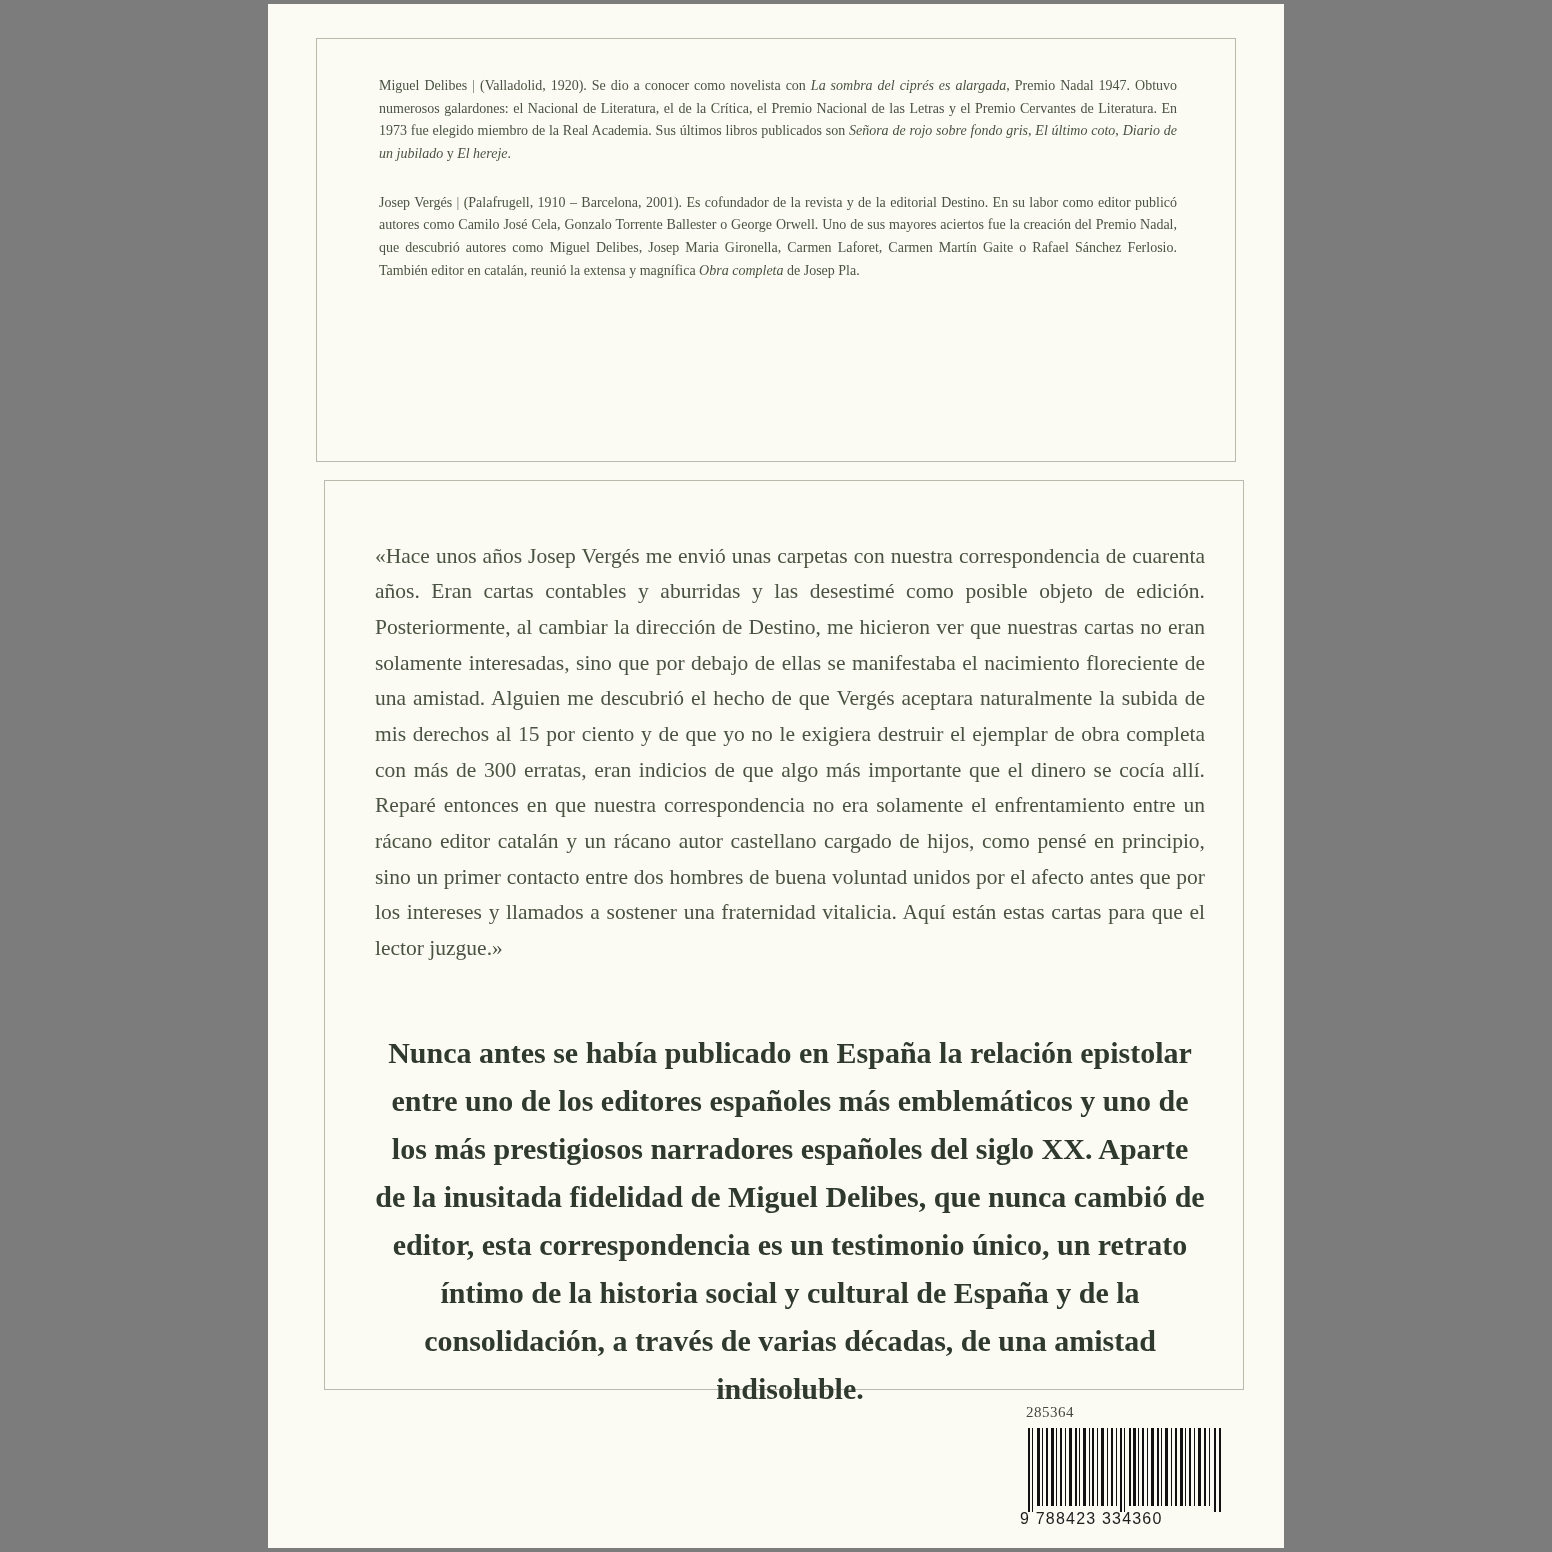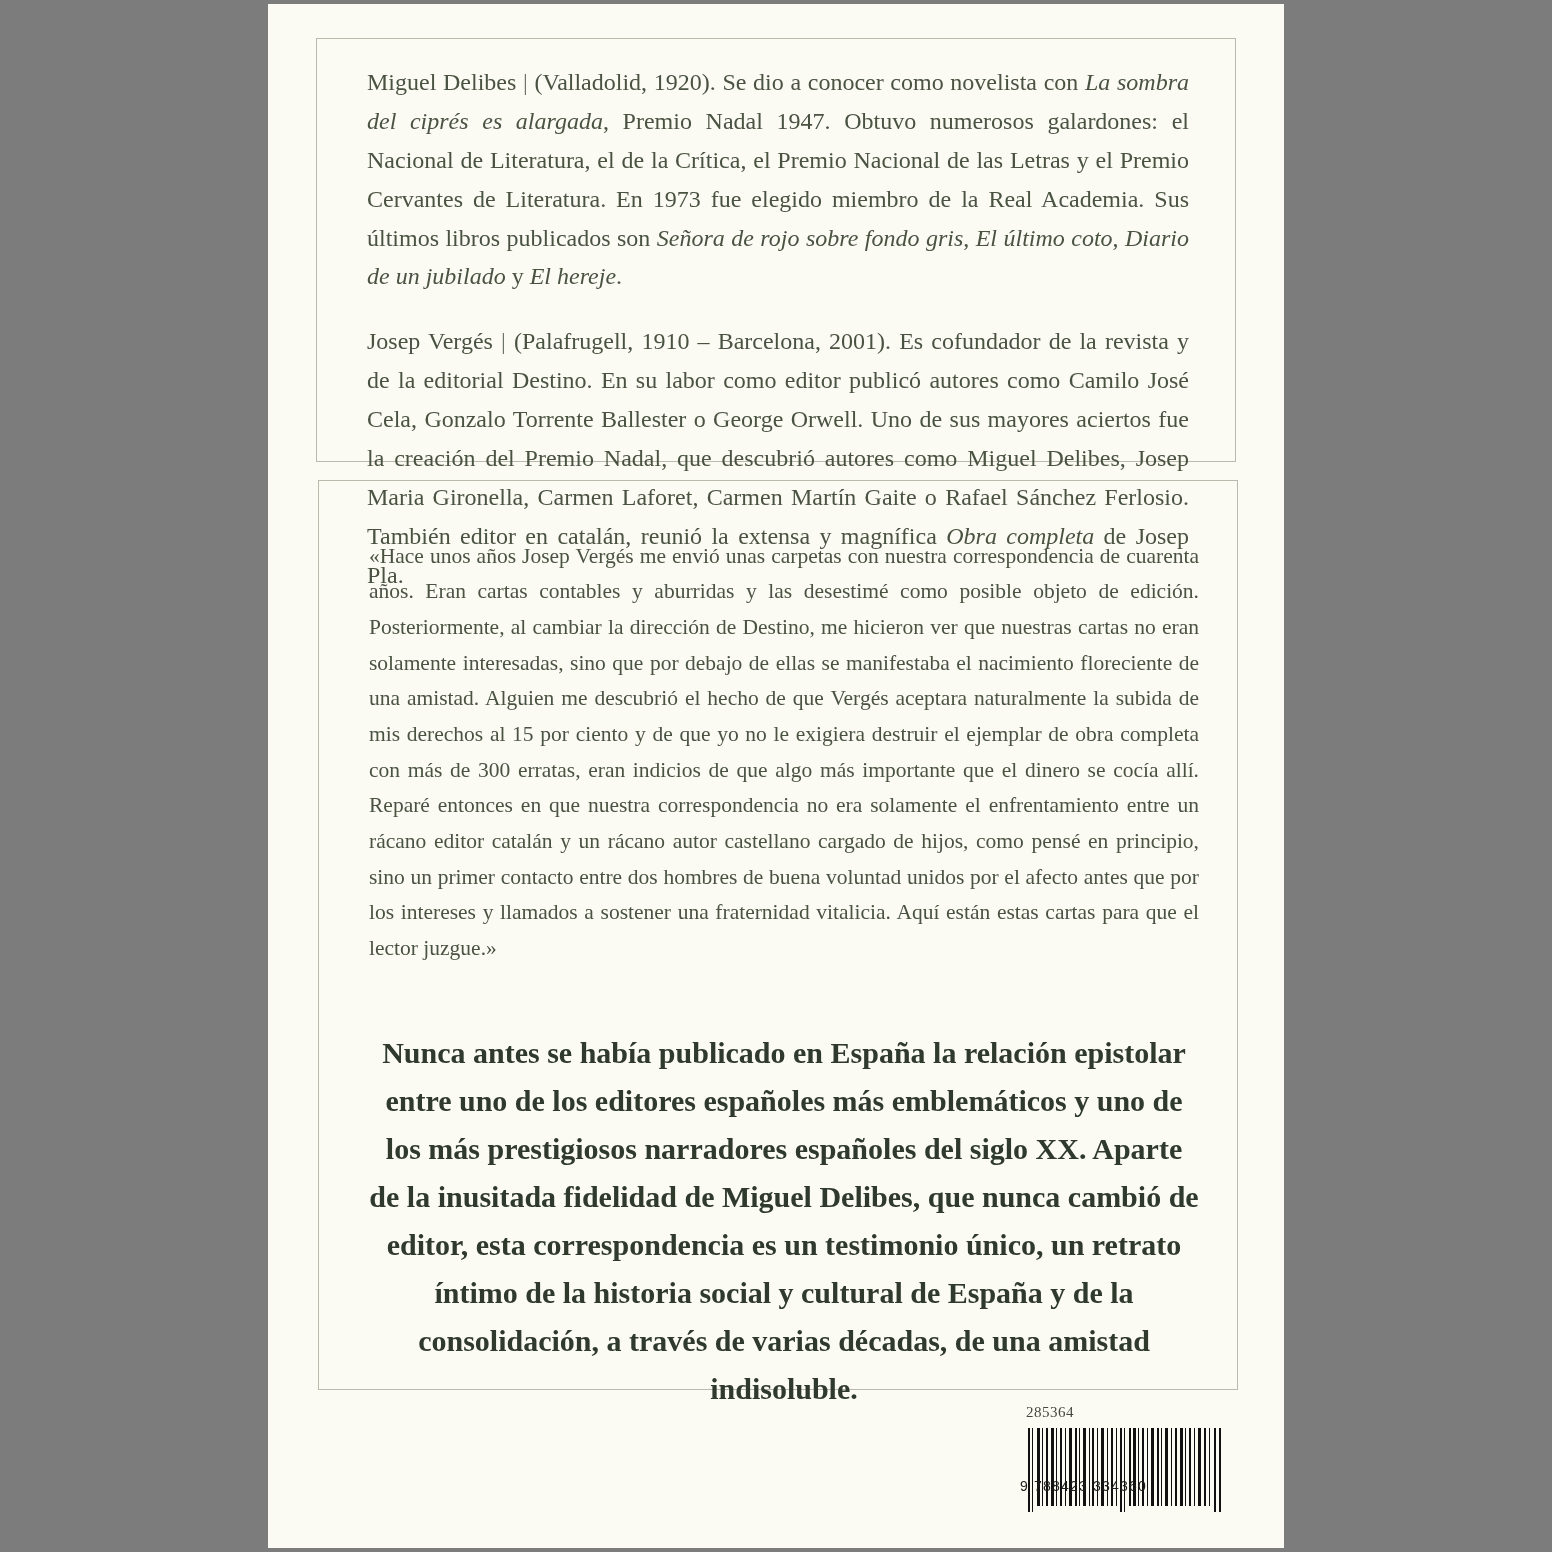--- a/index.html
+++ b/index.html
@@ -34,31 +34,31 @@
     border: 1px solid #b9b9ac;
     box-sizing: border-box;
   }
   .box-authors {
     left: 48px;
     top: 34px;
     width: 920px;
     height: 424px;
   }
   .box-blurb {
-    left: 50px;
+    left: 56px;
     top: 476px;
     width: 920px;
     height: 910px;
   }
   .para {
     color: #4a5342;
-    font-size: 24px;
+    font-size: 14px;
     line-height: 1.62;
     text-align: justify;
-    margin: 0;
+    margin: 12px;
   }
   .authors-inner {
     position: absolute;
     left: 50px;
     top: 24px;
     width: 822px;
   }
   .author-block + .author-block {
     margin-top: 26px;
   }
@@ -103,23 +103,23 @@
   .barcode {
     position: absolute;
     left: 758px;
     top: 1424px;
     width: 200px;
     height: 84px;
   }
   .barcode-digits {
     position: absolute;
     left: 752px;
-    top: 1474px;
+    top: 1506px;
     width: 212px;
-    font-size: 14px;
+    font-size: 16px;
     color: #1d1d1d;
     letter-spacing: 1.2px;
     font-family: "Liberation Sans", sans-serif;
   }
   .logo-wrap {
     position: absolute;
     left: 48px;
     top: 1462px;
     display: flex;
     align-items: center;

